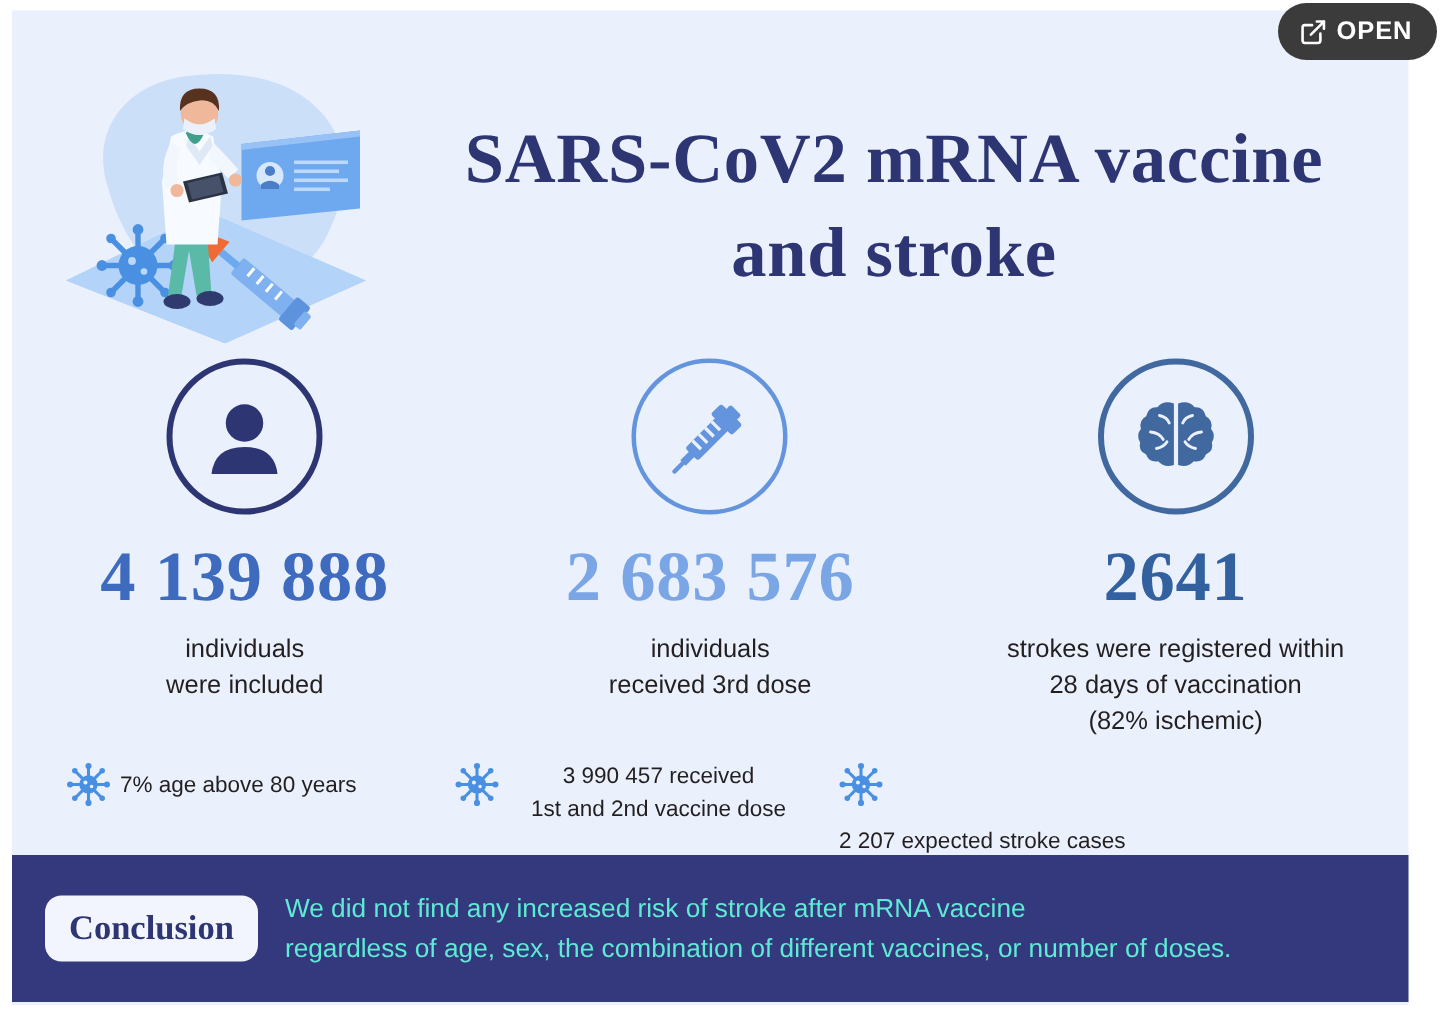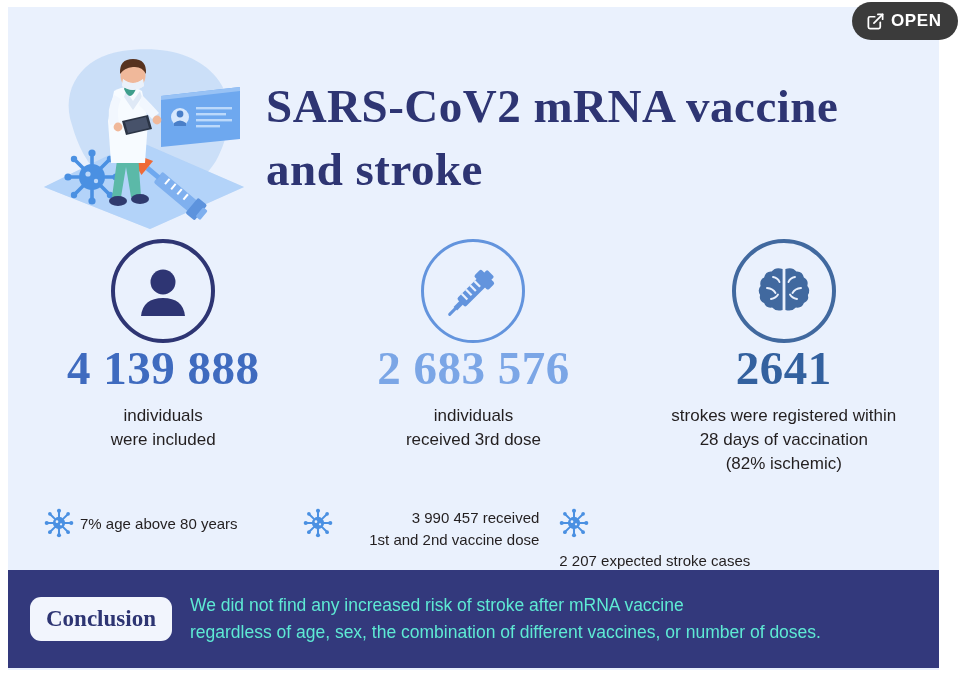--- a/index.html
+++ b/index.html
@@ -62,20 +62,21 @@
     position: absolute;
     left: 258px;
     top: 68px;
     width: 660px;
     font-family: "Liberation Serif", serif;
     font-weight: bold;
     font-size: 47px;
     line-height: 1.33;
     color: #2e3573;
     letter-spacing: 0.5px;
+    text-align: center;
   }
   
   .stats {
     position: absolute;
     left: 0;
     top: 232px;
     width: 931px;
     display: flex;
   }
   .stat { width: 33.33%; display: flex; flex-direction: column; align-items: center; }
@@ -87,21 +88,21 @@
   }
   .ring.r1 { border: 4px solid #2e3573; }
   .ring.r2 { border: 3px solid #6394dd; }
   .ring.r3 { border: 4px solid #41699f; }
 
   .bignum {
     font-family: "Liberation Serif", serif;
     font-weight: bold;
     font-size: 47px;
     line-height: 1;
-    margin-top: 2px;
+    margin-top: 19px;
     letter-spacing: 0.5px;
   }
   .bignum.c1 { color: #3f6bbf; }
   .bignum.c2 { color: #7ba6e6; }
   .bignum.c3 { color: #33619f; }
   .caption {
     margin-top: 12px;
     text-align: center;
     font-size: 17px;
     line-height: 1.42;
@@ -115,21 +116,21 @@
     width: 794px;
     display: flex;
     align-items: flex-start;
   }
   .note { display: flex; align-items: flex-start; gap: 6px; }
   .note.n1 { width: 300px; padding-left: 36px; }
   .note.n2 { width: 305px; padding-left: 16px; }
   .note.n3 { width: 300px; padding-left: 10px; flex-direction: column; }
   .note .vir { flex: 0 0 auto; margin-top: 1px; }
   .note .ntext { font-size: 15px; line-height: 1.45; color: #231f20; }
-  .note.n2 .ntext { text-align: right; width: 100%; padding-right: 10px; }
+  .note.n2 .ntext { text-align: center; width: 100%; padding-right: 10px; }
   .note.n1 .ntext { padding-top: 6px; }
   .note.n3 .ntext { padding-top: 6px; }
 
   
   .conclusion {
     position: absolute;
     left: 8px;
     top: 570px;
     width: 931px;
     height: 98px;

